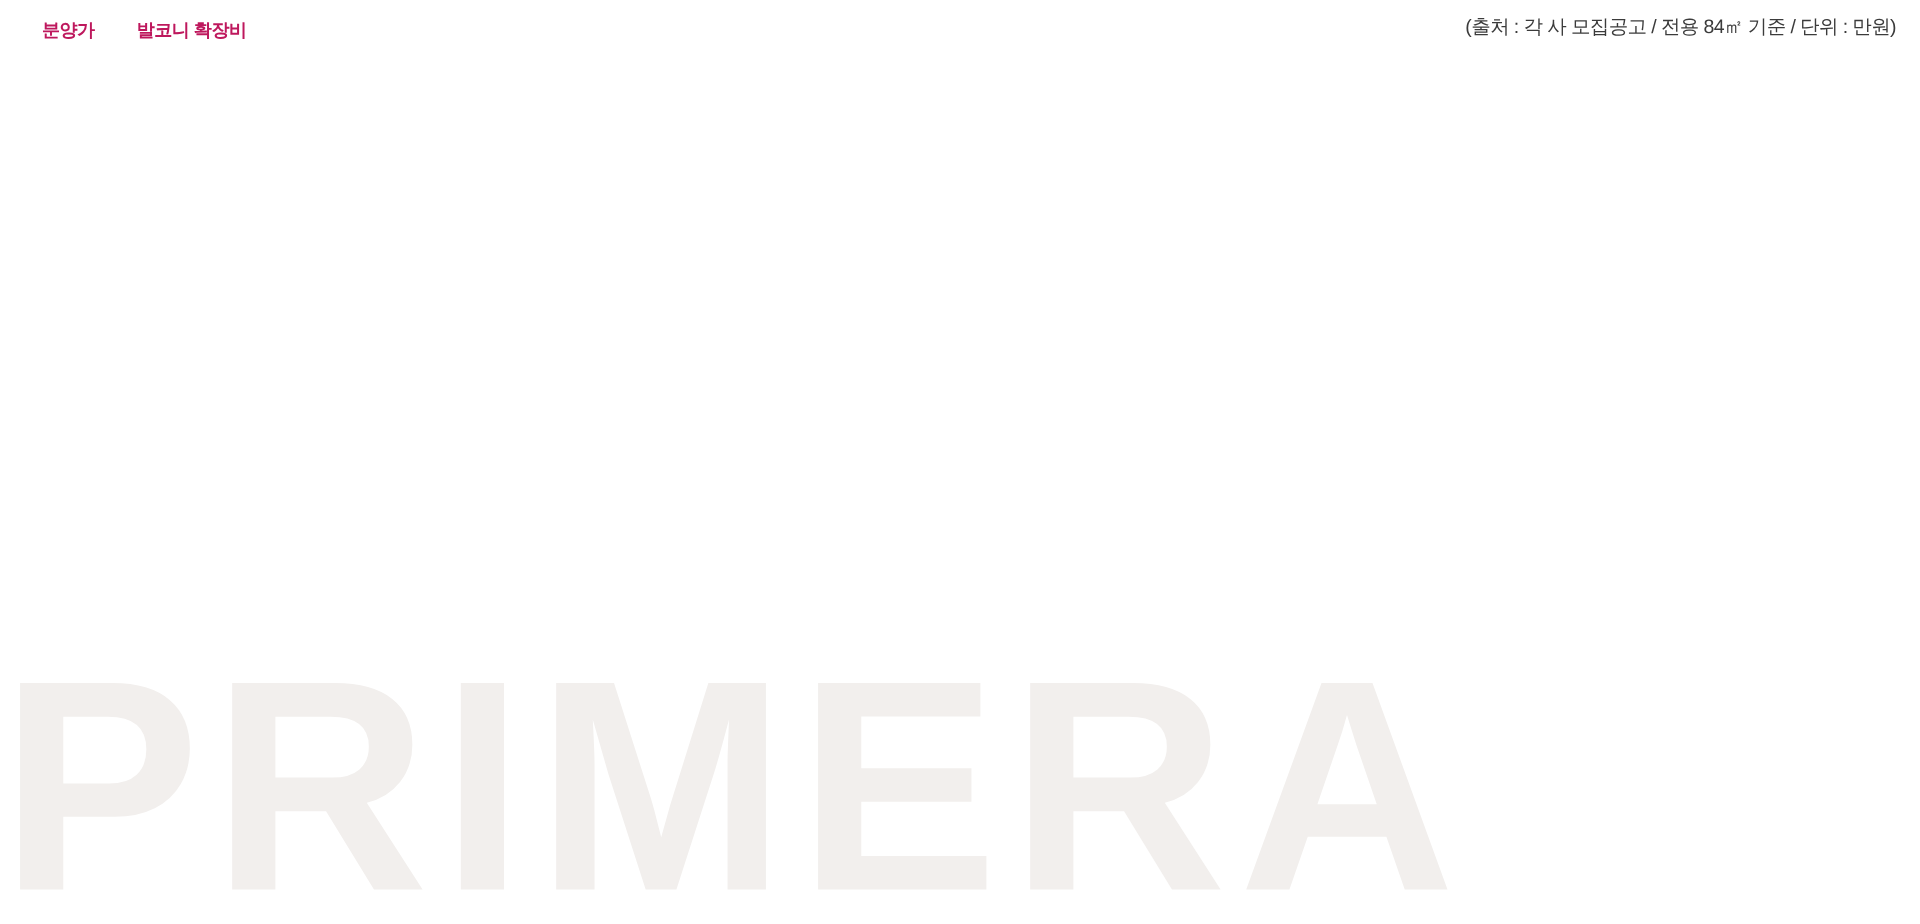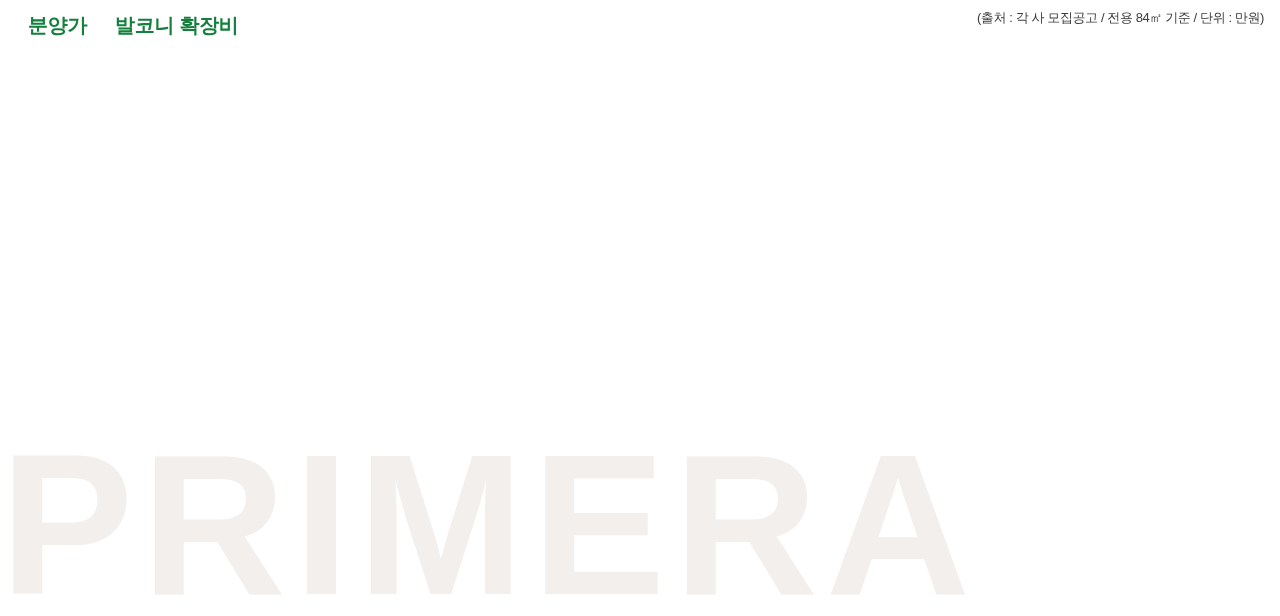--- a/index.html
+++ b/index.html
@@ -13,21 +13,21 @@
 
   
   .wm{position:absolute;left:0;top:430px;width:1280px;height:190px;
       font-size:200px;font-weight:700;color:#f2efed;letter-spacing:8px;
       line-height:190px;white-space:nowrap;user-select:none;}
 
   
   .legend{position:absolute;left:14px;top:12px;display:flex;align-items:center;gap:14px;}
   .lg-item{display:flex;align-items:center;gap:5px;}
   .lg-sw{width:9px;height:9px;display:inline-block;}
-  .lg-txt{font-size:20px;color:#15803d;font-weight:700;letter-spacing:-0.3px;text-align:center;}
+  .lg-txt{font-size:12px;color:#be185d;font-weight:700;letter-spacing:-0.3px;text-align:center;}
 
   
   .source{position:absolute;right:16px;top:9px;font-size:13px;color:#3b3b3b;letter-spacing:-0.4px;}
 </style>
 </head>
 <body>
 
 <div id="stage">
   <div class="wm">PRIMERA</div>
 

